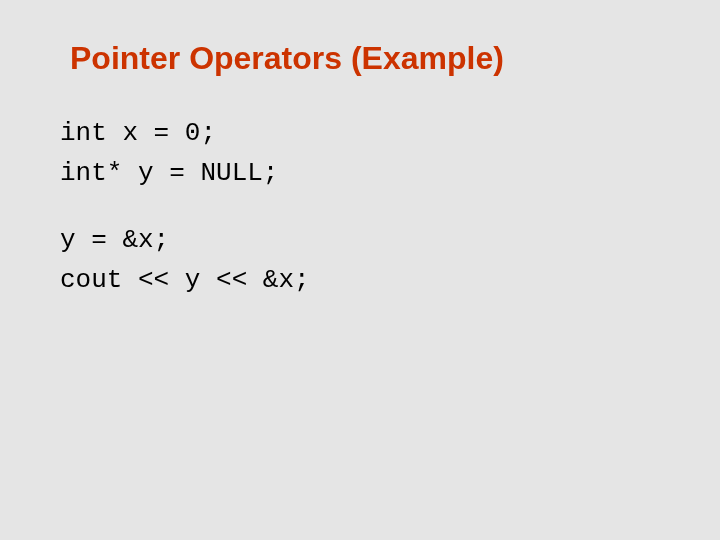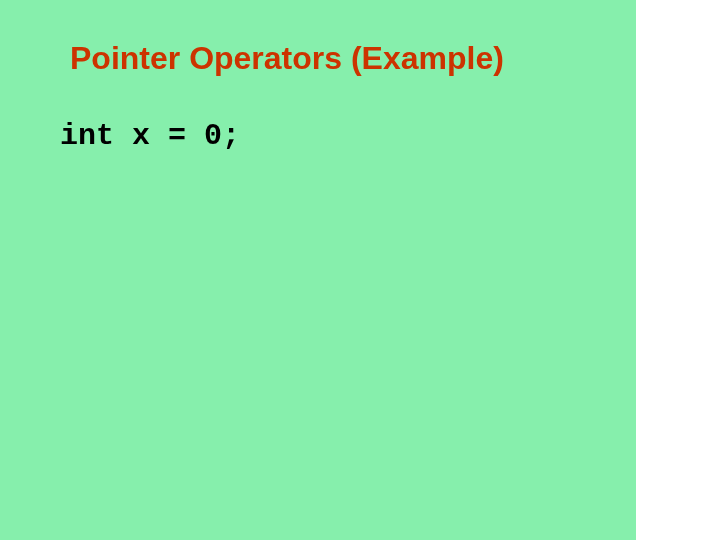--- a/index.html
+++ b/index.html
@@ -10,41 +10,41 @@
 
     body {
       width: 720px;
       height: 540px;
       background-color: #ffffff;
       font-family: 'Courier New', Courier, monospace;
       overflow: hidden;
     }
 
     .slide-container {
-      width: 636px;
+      width: 720px;
       height: 540px;
-      background: #86efac;
+      background: #e5e5e5;
       display: flex;
       flex-direction: column;
       padding: 40px 60px 40px 60px;
     }
 
     .slide-title {
       font-family: Arial, Helvetica, sans-serif;
       font-size: 32px;
       font-weight: bold;
       color: #cc3300;
       margin-bottom: 36px;
       margin-left: 10px;
     }
 
     .code-block {
       font-family: 'Courier New', Courier, monospace;
-      font-size: 30px;
-      font-weight: bold;
+      font-size: 26px;
+      font-weight: normal;
       color: #000000;
       line-height: 1.55;
       display: flex;
       flex-direction: column;
     }
 
     .code-line {
       white-space: pre;
     }
 
@@ -54,18 +54,21 @@
   </style>
 </head>
 <body>
 
 <div class="slide-container">
 
   <div class="slide-title">Pointer Operators (Example)</div>
 
   <div class="code-block">
     <span class="code-line">int x = 0;</span>
+    <span class="code-line">int* y = NULL;</span>
 
     <div class="spacer"></div>
 
+    <span class="code-line">y = &amp;x;</span>
+    <span class="code-line">cout &lt;&lt; y &lt;&lt; &amp;x;</span>
   </div>
 
 </div>
 
 </body></html>

